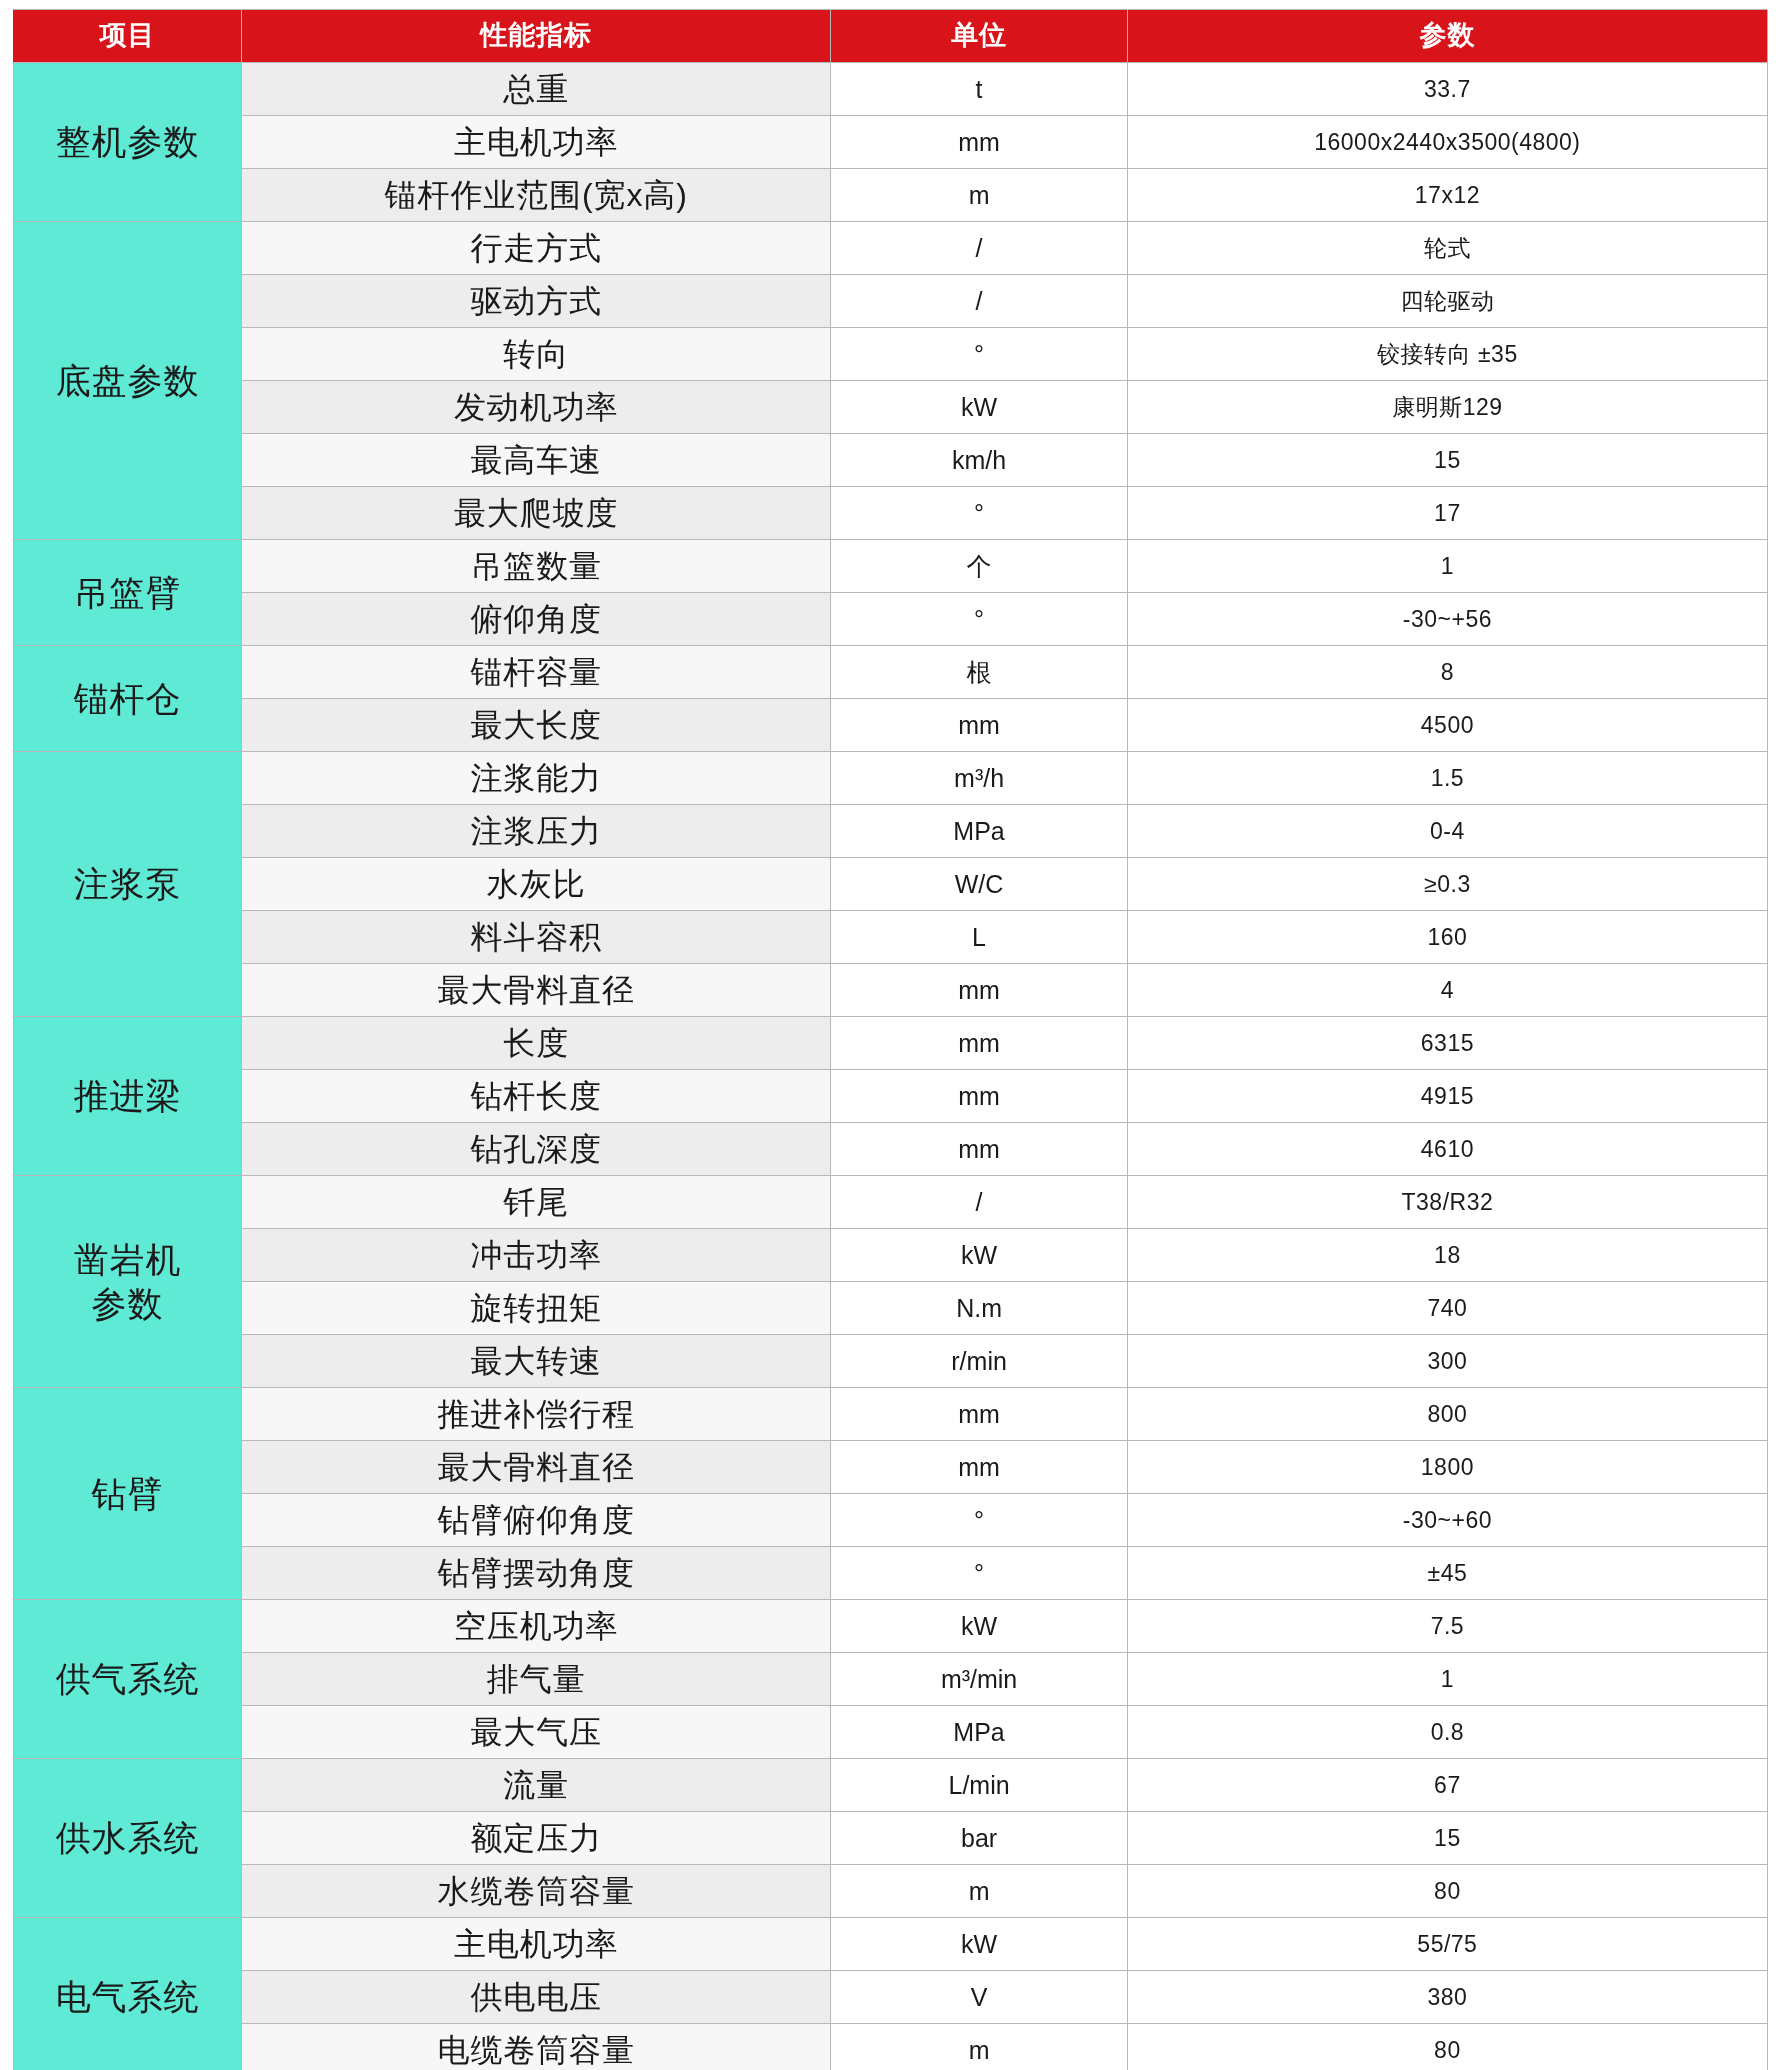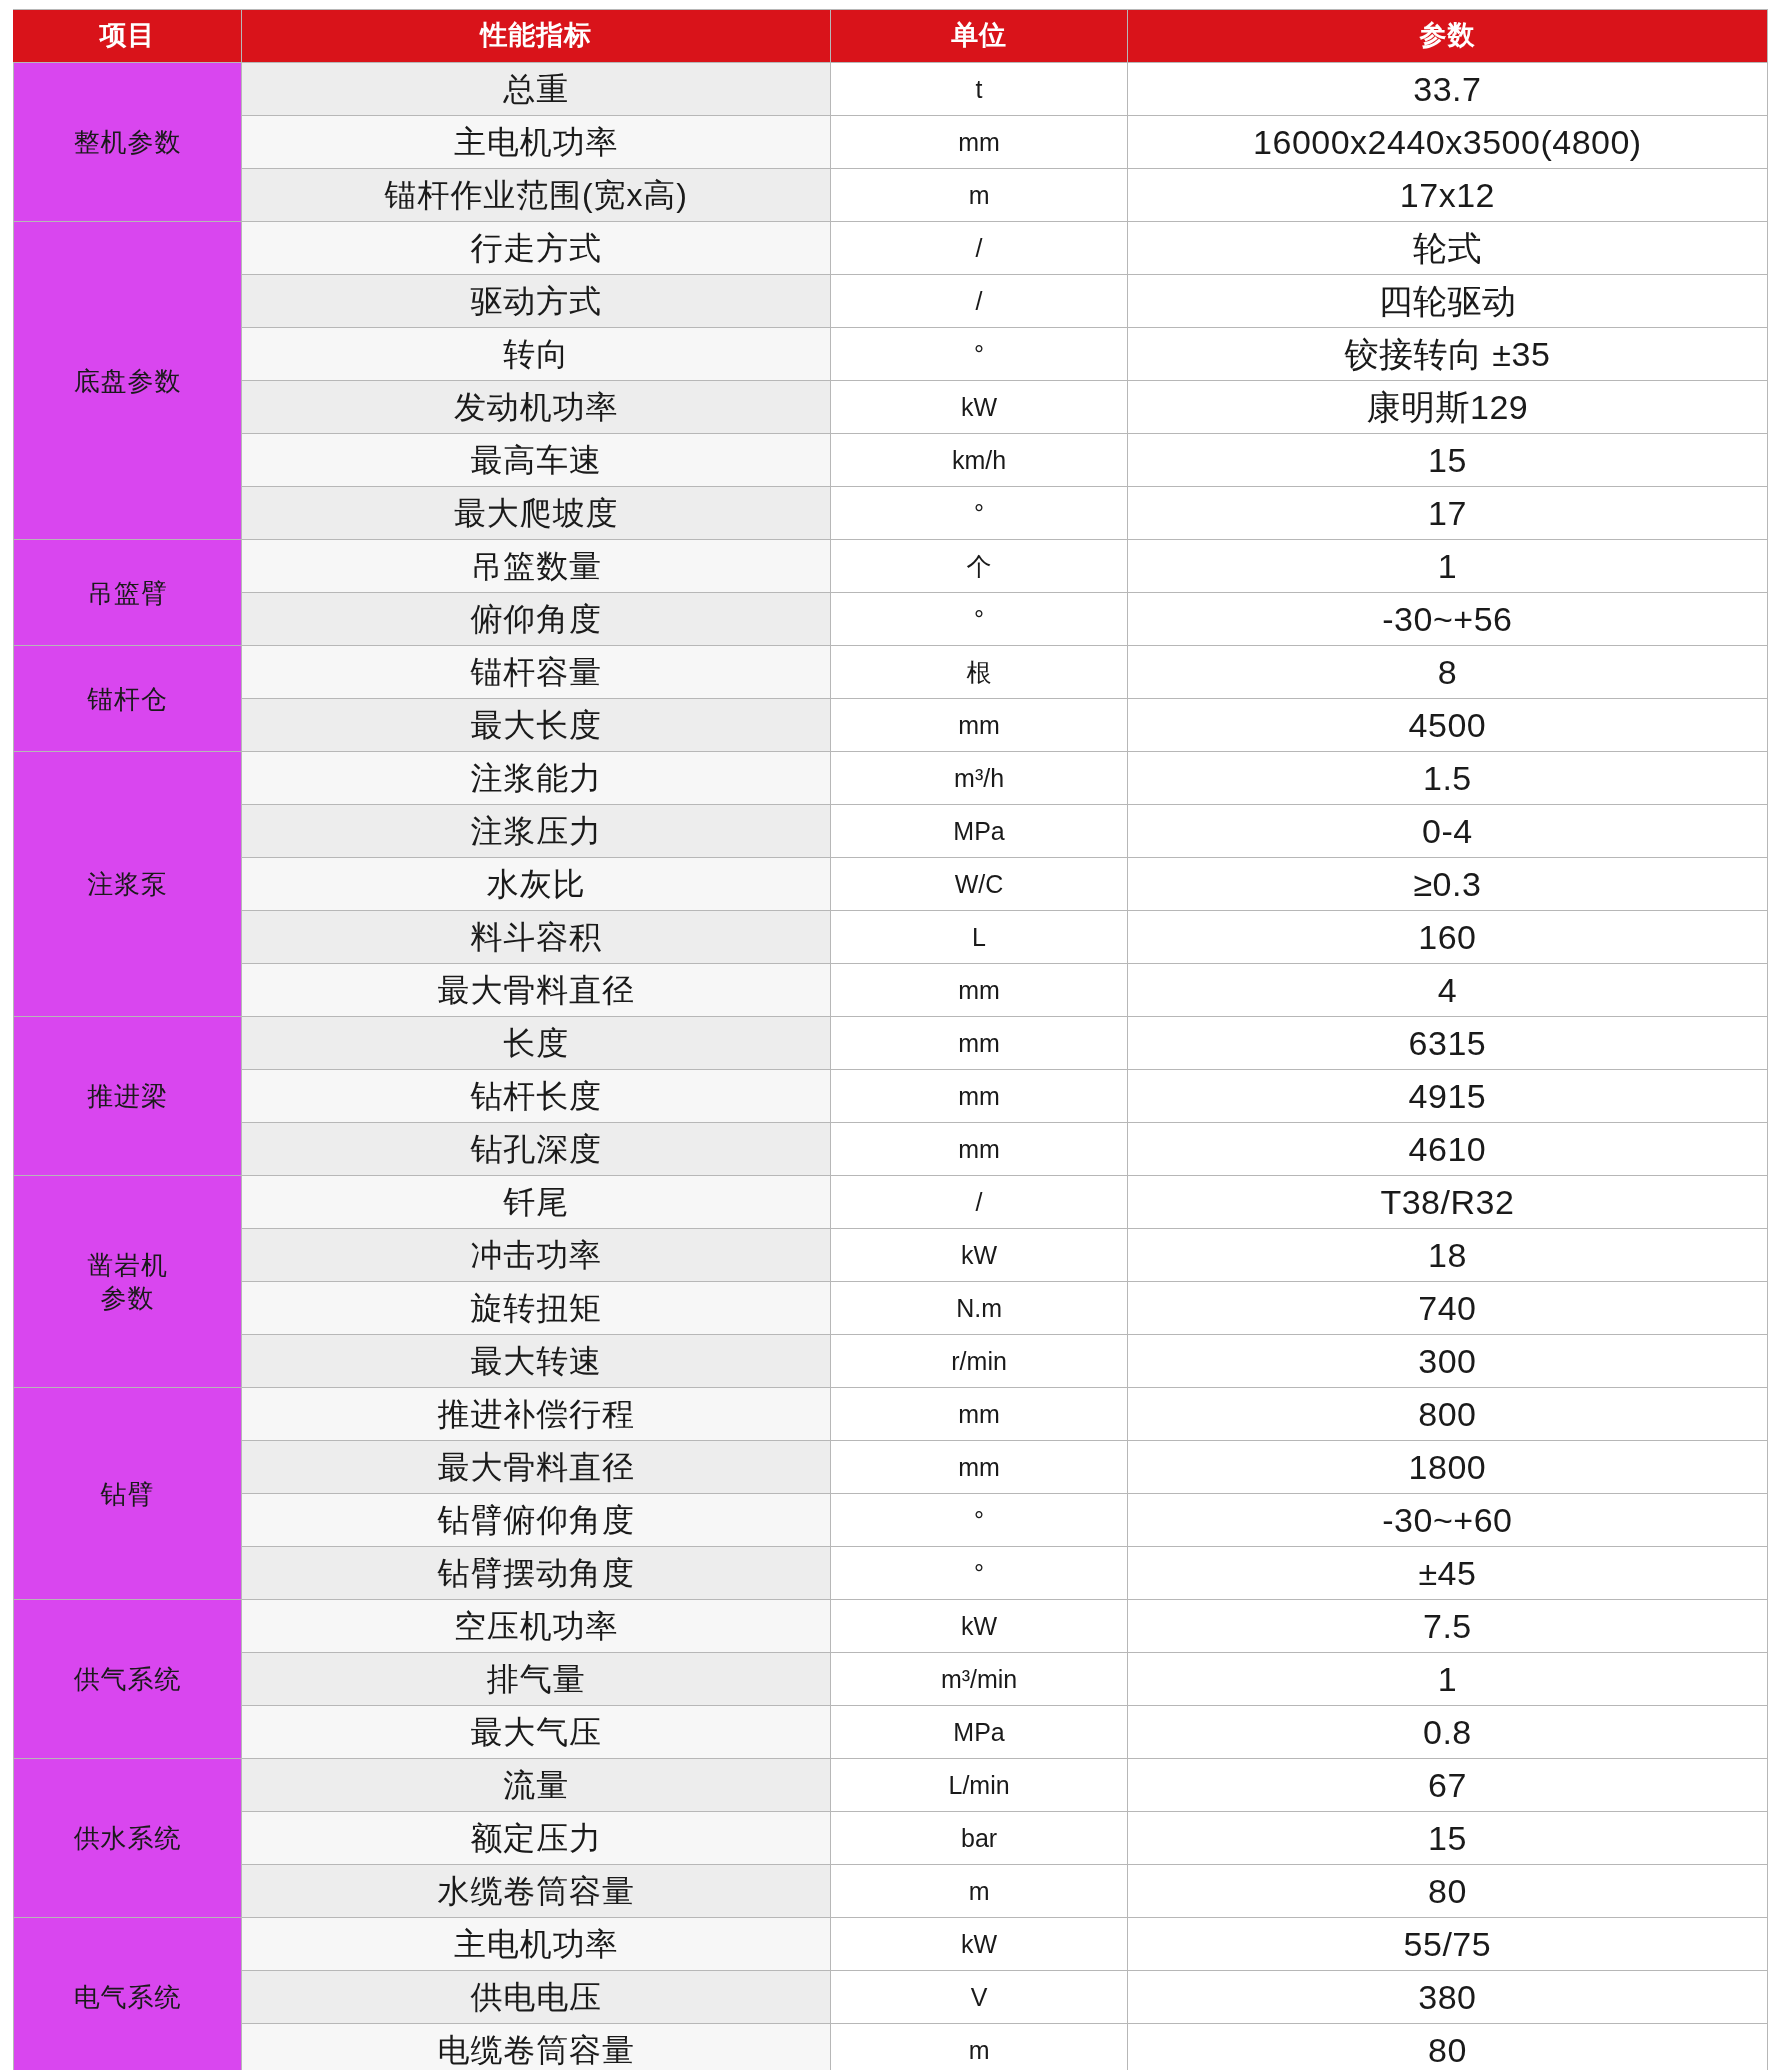--- a/index.html
+++ b/index.html
@@ -42,40 +42,40 @@
     font-weight: bold;
     border: 0.9px solid #d9131a;
     height: 58px;
     font-size: 27px;
     letter-spacing: 0.9px;
   }
   thead th.first {
     border-left: 0.9px solid #d9131a;
   }
   td.group {
-    background: #d946ef;
+    background: #5eead4;
     font-weight: normal;
-    font-size: 26px;
+    font-size: 35px;
     letter-spacing: 0.9px;
   }
   td.item {
     background: #ededed;
     font-size: 32px;
     letter-spacing: 0.9px;
   }
   tr.alt td.item {
     background: #f7f7f7;
   }
   td.unit {
     background: #ffffff;
     font-size: 25px;
   }
   td.value {
     background: #ffffff;
-    font-size: 34px;
+    font-size: 23px;
     letter-spacing: 0.5px;
   }
   .grp-line { display: block; }
 </style>
 </head>
 <body>
 
 <div class="sheet">
   <table class="spec">
     <colgroup>

